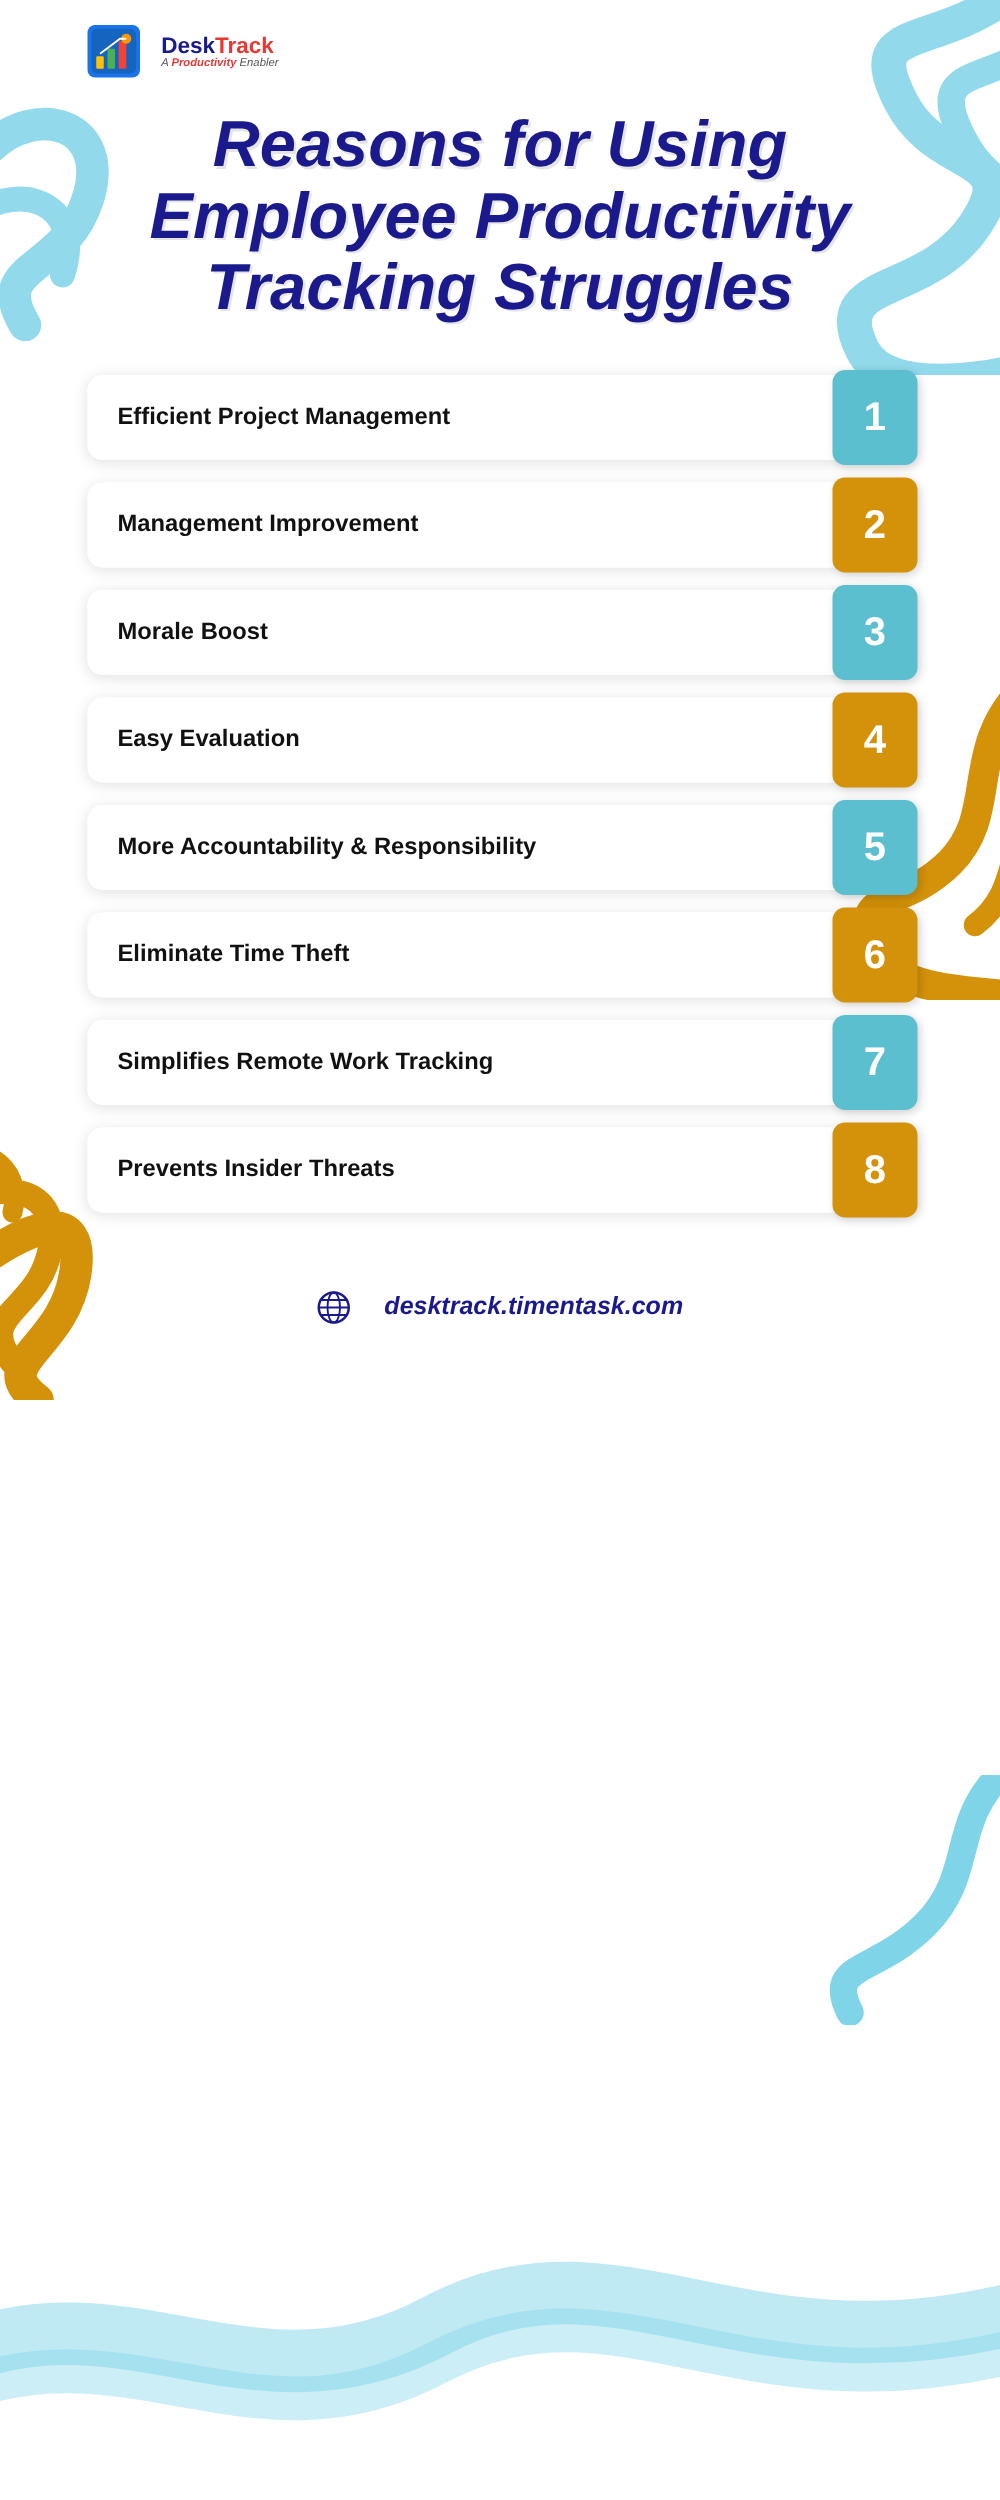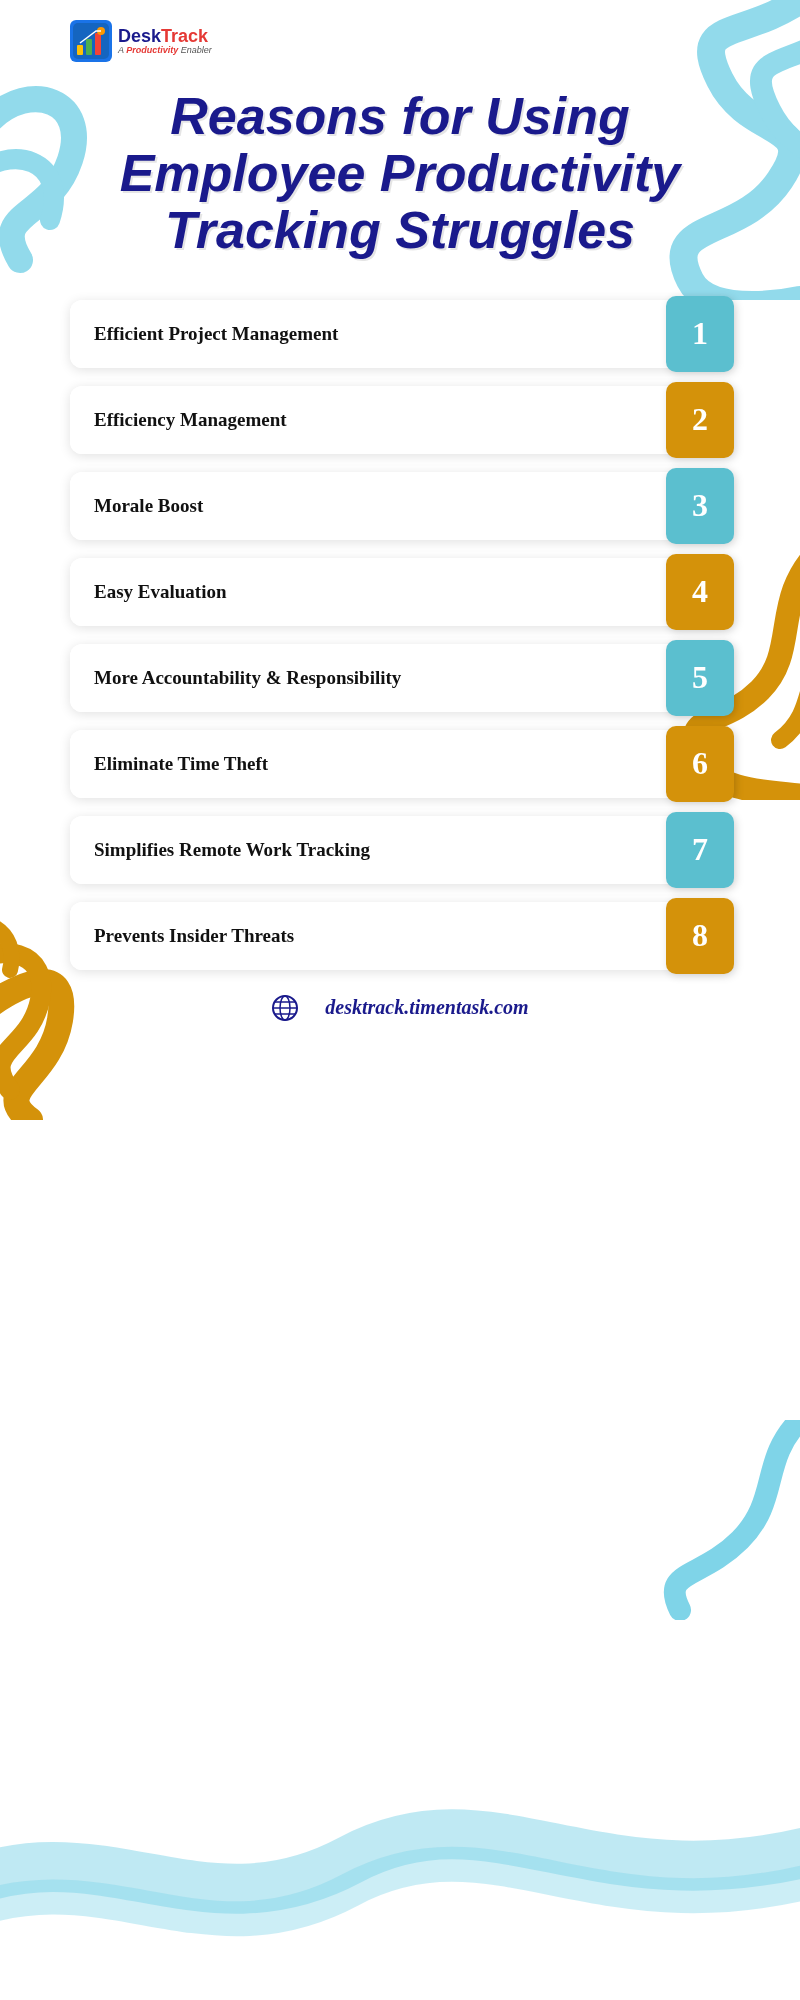--- a/index.html
+++ b/index.html
@@ -29,21 +29,21 @@
       align-items: flex-start;
       align-self: flex-start;
       margin-top: 20px;
       margin-left: 10px;
       margin-bottom: 10px;
     }
 
     .logo-box {
       display: flex;
       align-items: center;
-      gap: 6px;
+      gap: 17px;
     }
 
     .logo-icon {
       width: 42px;
       height: 42px;
       background: #1a73e8;
       border-radius: 6px;
       display: flex;
       align-items: center;
       justify-content: center;
@@ -112,21 +112,20 @@
 
     .list-item {
       display: flex;
       align-items: stretch;
       background: #ffffff;
       border-radius: 12px;
       box-shadow: 0 2px 12px rgba(0,0,0,0.12);
       overflow: visible;
       min-height: 68px;
       position: relative;
-      font-family: Liberation Serif, serif;
     }
 
     .item-label {
       flex: 1;
       display: flex;
       align-items: center;
       padding: 16px 20px 16px 24px;
       font-size: 19px;
       font-weight: 800;
       color: #111;
@@ -148,26 +147,25 @@
       margin: -4px -4px -4px 0;
       box-shadow: 2px 2px 8px rgba(0,0,0,0.15);
       z-index: 2;
     }
 
     .item-number.blue { background: #5bbfcf; }
     .item-number.gold { background: #d4920a; }
 
     
     .footer {
-      margin-top: 24px;
+      margin-top: 62px;
       margin-bottom: 30px;
       display: flex;
       align-items: center;
       gap: 26px;
-      font-family: Liberation Serif, serif;
     }
 
     .footer-text {
       font-size: 20px;
       font-weight: 700;
       color: #1a1a8c;
       font-style: italic;
     }
 
     
@@ -252,21 +250,21 @@
       <span>Tracking Struggles</span>
     </h1>
   </div>
 
   <div class="items-list" id="items-container">
   <div class="list-item">
         <div class="item-label">Efficient Project Management</div>
         <div class="item-number blue">1</div>
       </div>
       <div class="list-item">
-        <div class="item-label">Efficiency Management</div>
+        <div class="item-label">Management Improvement</div>
         <div class="item-number gold">2</div>
       </div>
       <div class="list-item">
         <div class="item-label">Morale Boost</div>
         <div class="item-number blue">3</div>
       </div>
       <div class="list-item">
         <div class="item-label">Easy Evaluation</div>
         <div class="item-number gold">4</div>
       </div>

